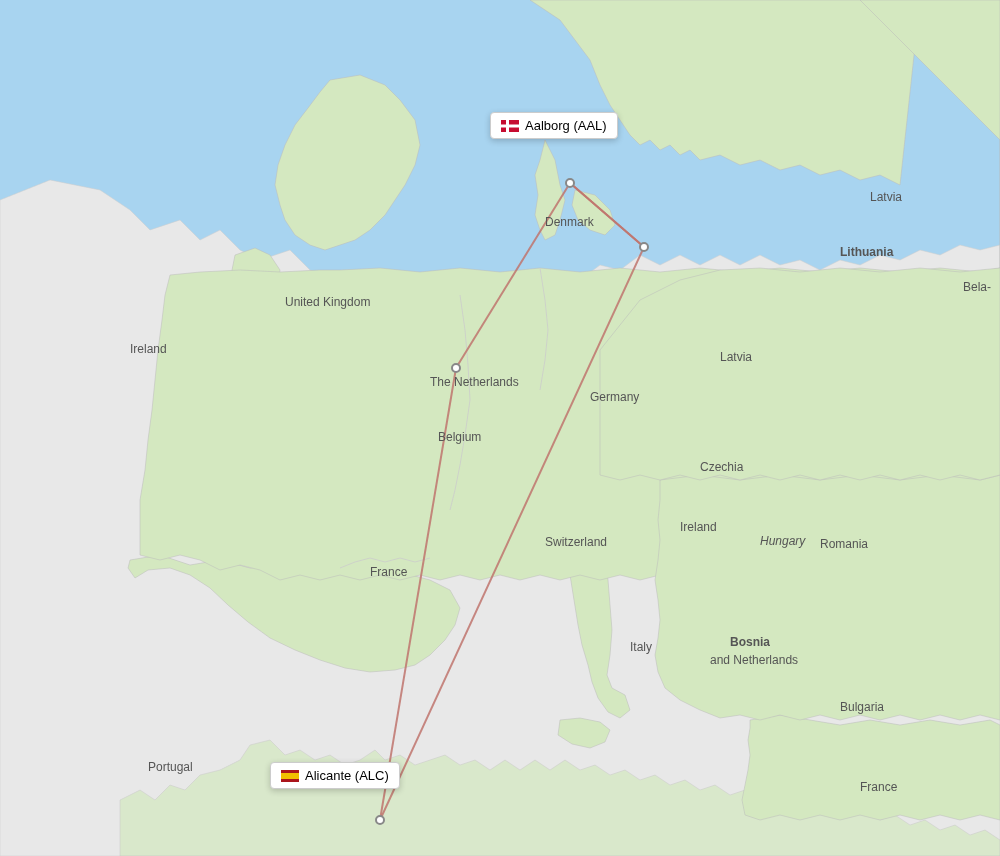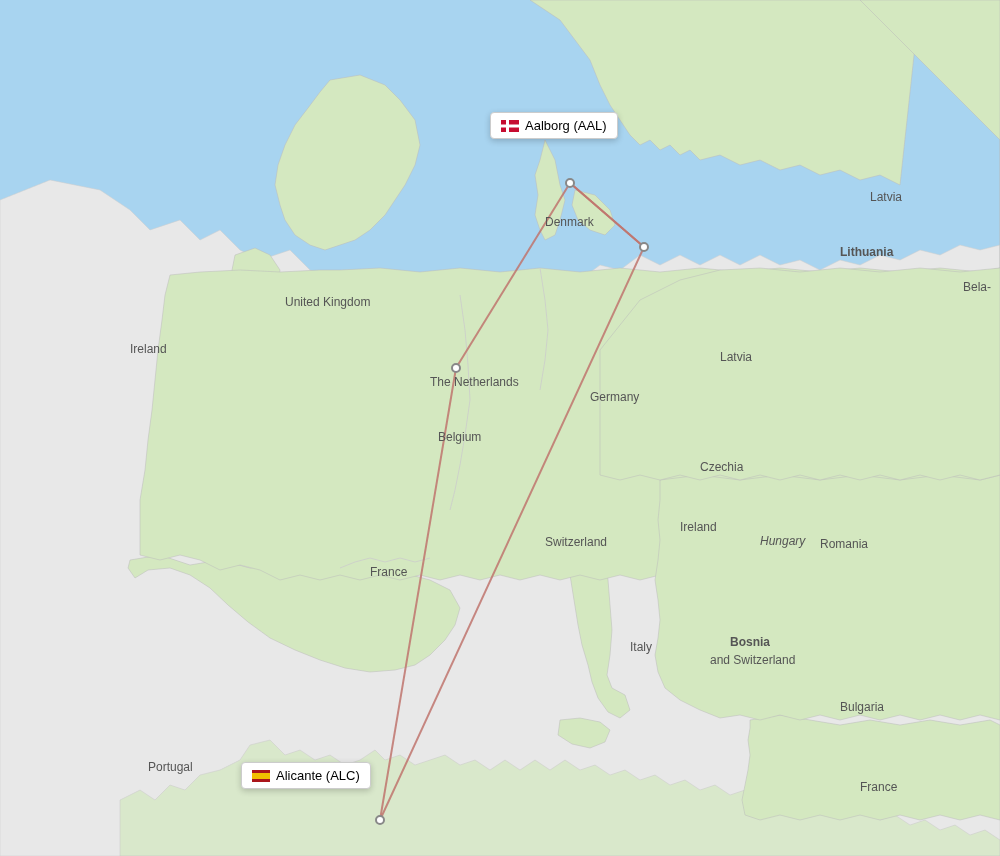--- a/index.html
+++ b/index.html
@@ -43,21 +43,21 @@
       flex-shrink: 0;
     }
 
     .label-aalborg {
       top: 112px;
       left: 490px;
     }
 
     .label-alicante {
       top: 762px;
-      left: 241px;
+      left: 270px;
     }
 
     .dot {
       position: absolute;
       width: 10px;
       height: 10px;
       border-radius: 50%;
       background: white;
       border: 2px solid #888;
       transform: translate(-50%, -50%);
@@ -238,20 +238,20 @@
   <span class="country-label" style="top:565px;left:370px;">France</span>
   <span class="country-label" style="top:390px;left:590px;">Germany</span>
   <span class="country-label" style="top:350px;left:720px;">Latvia</span>
   <span class="country-label" style="top:460px;left:700px;">Czechia</span>
   <span class="country-label" style="top:520px;left:680px;">Ireland</span>
   <span class="country-label" style="top:535px;left:545px;">Switzerland</span>
   <span class="country-label" style="top:640px;left:630px;">Italy</span>
   <span class="country-label" style="top:534px;left:760px;font-style:italic;">Hungary</span>
   <span class="country-label" style="top:537px;left:820px;">Romania</span>
   <span class="country-label" style="top:635px;left:730px;font-weight:bold;">Bosnia</span>
-  <span class="country-label" style="top:653px;left:710px;">and Switzerland</span>
+  <span class="country-label" style="top:653px;left:710px;">and Netherlands</span>
   <span class="country-label" style="top:700px;left:840px;">Bulgaria</span>
   <span class="country-label" style="top:190px;left:870px;">Latvia</span>
   <span class="country-label" style="top:245px;left:840px;font-weight:bold;">Lithuania</span>
   <span class="country-label" style="top:280px;left:963px;">Bela-</span>
   <span class="country-label" style="top:760px;left:148px;">Portugal</span>
   <span class="country-label" style="top:780px;left:860px;">France</span>
 </div>
 
 </body></html>

